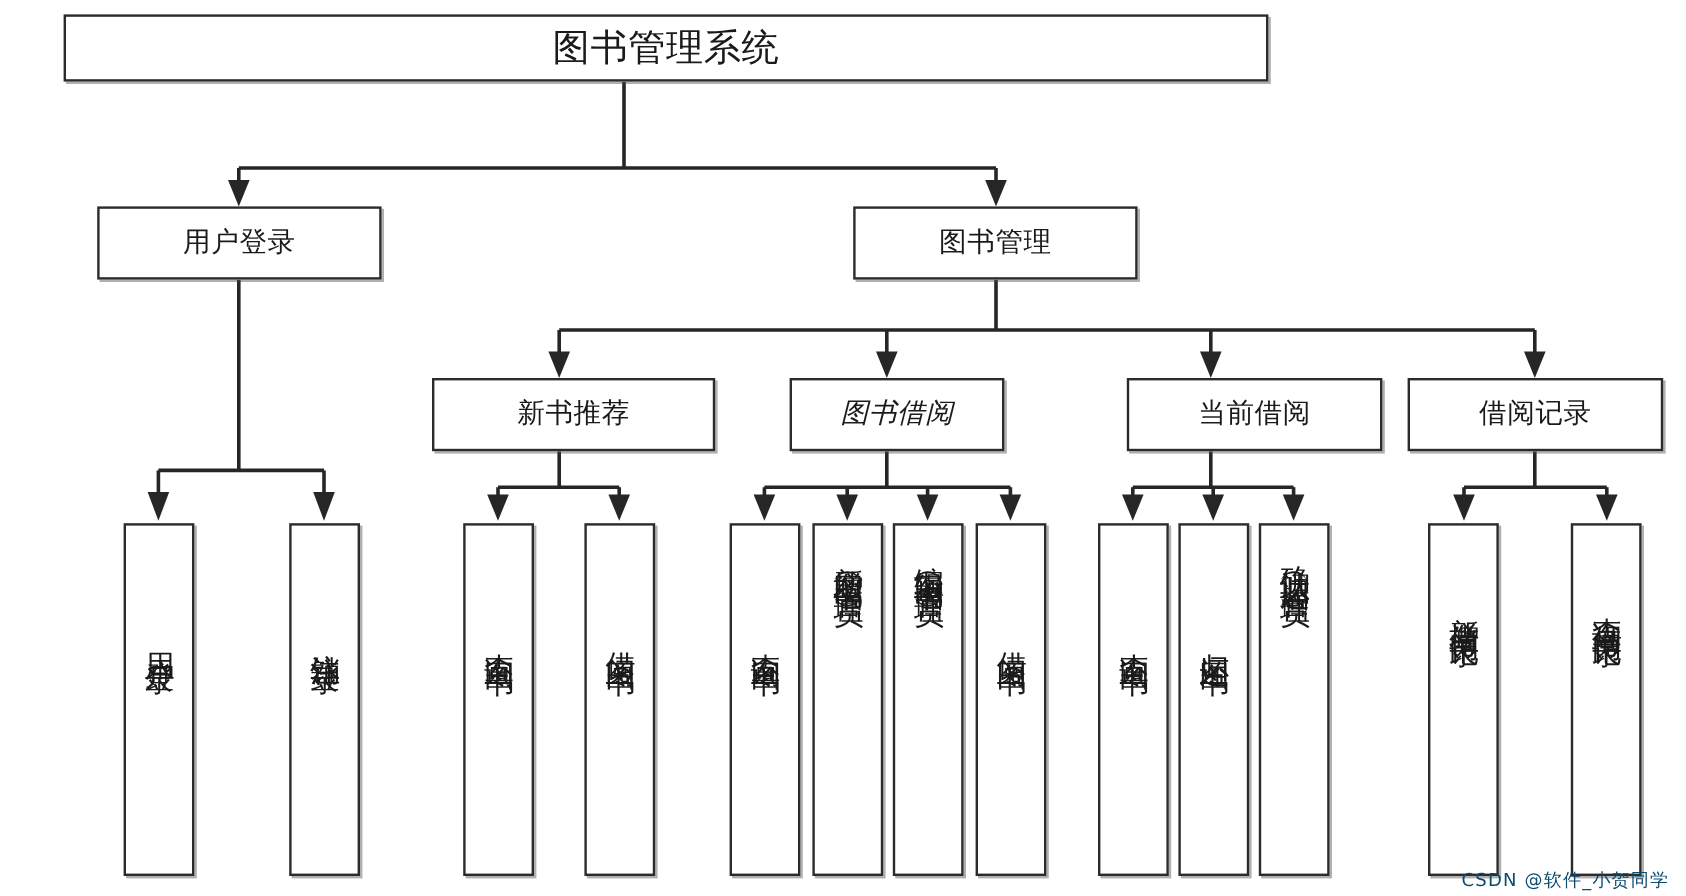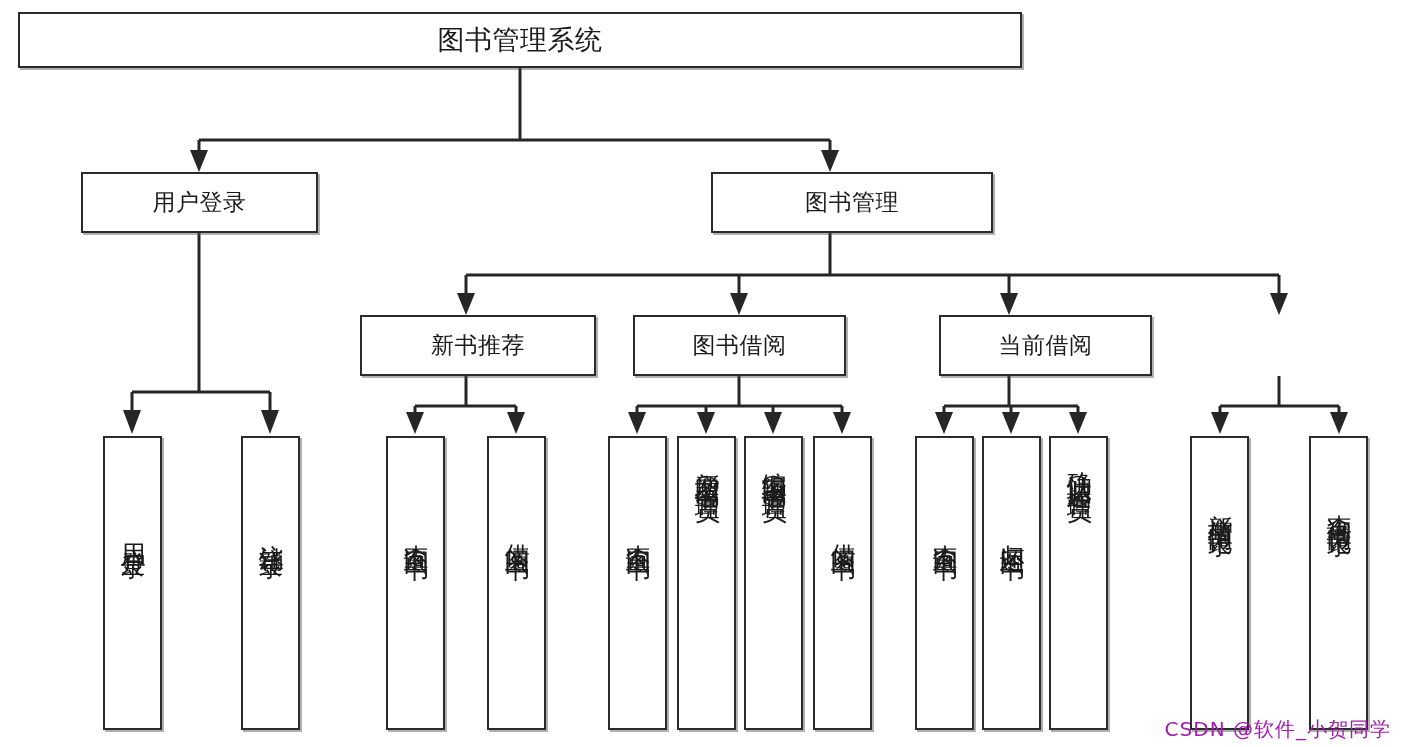--- a/index.html
+++ b/index.html
@@ -48,21 +48,21 @@
     justify-content: center;
     color: #1a1a1a;
   }
   .node .label {
     display: block;
     text-align: center;
     line-height: 1.18;
     letter-spacing: 0.5px;
   }
   
-  .node.root { font-size: 27px; }
+  .node.root { font-size: 31px; margin-left: 35px; }
   
   .node.branch { font-size: 23px; }
   
   .node.leaf {
     align-items: flex-start;
     justify-content: center;
     padding-top: 0;
   }
   .node.leaf .label {
     writing-mode: vertical-rl;
@@ -74,22 +74,22 @@
   }
   .node.leaf.mid .label  { margin-top: 86px; }
   .node.leaf.high .label { margin-top: 14px; }
   .node.leaf.low  .label { margin-top: 56px; }
 
   
   #watermark {
     position: absolute;
     right: 14px;
     bottom: 4px;
-    font-size: 20px;
-    color: #a21caf;
+    font-size: 15px;
+    color: #0c4a6e;
     letter-spacing: 1px;
     white-space: nowrap;
     font-family: "DejaVu Sans", "Liberation Sans", sans-serif;
   }
 </style>
 </head>
 <body>
 
 <div id="diagram">
 
@@ -155,33 +155,36 @@
     <polygon points="1330,412 1348,412 1339,434"></polygon>
   </svg>
 
   <div class="node root" style="left:18px; top:12px; width:1004px; height:56px;">
     <span class="label">图书管理系统</span>
   </div>
 
   <div class="node branch" style="left:81px; top:172px; width:237px; height:61px;">
     <span class="label">用户登录</span>
   </div>
-  <div class="node branch" style="left:711px; top:172px; width:282px; height:61px;">
+  <div class="node branch" style="left:711px; top:172px; width:237px; height:61px;">
     <span class="label">图书管理</span>
   </div>
 
   <div class="node branch" style="left:360px; top:315px; width:236px; height:61px;">
     <span class="label">新书推荐</span>
   </div>
-  <div class="node branch" style="left:633px; top:315px; width:213px; height:61px;">
+  <div class="node branch" style="left:658px; top:315px; width:179px; height:61px;font-style:italic;">
     <span class="label">图书借阅</span>
   </div>
   <div class="node branch" style="left:939px; top:315px; width:213px; height:61px;">
     <span class="label">当前借阅</span>
   </div>
+  <div class="node branch" style="left:1173px; top:315px; width:213px; height:61px;">
+    <span class="label">借阅记录</span>
+  </div>
 
   <div class="node leaf mid" style="left:103px; top:436px; width:59px; height:294px;">
     <span class="label">用户登录</span>
   </div>
   <div class="node leaf mid" style="left:241px; top:436px; width:59px; height:294px;">
     <span class="label">注销登录</span>
   </div>
 
   <div class="node leaf mid" style="left:386px; top:436px; width:59px; height:294px;">
     <span class="label">查询图书</span>

